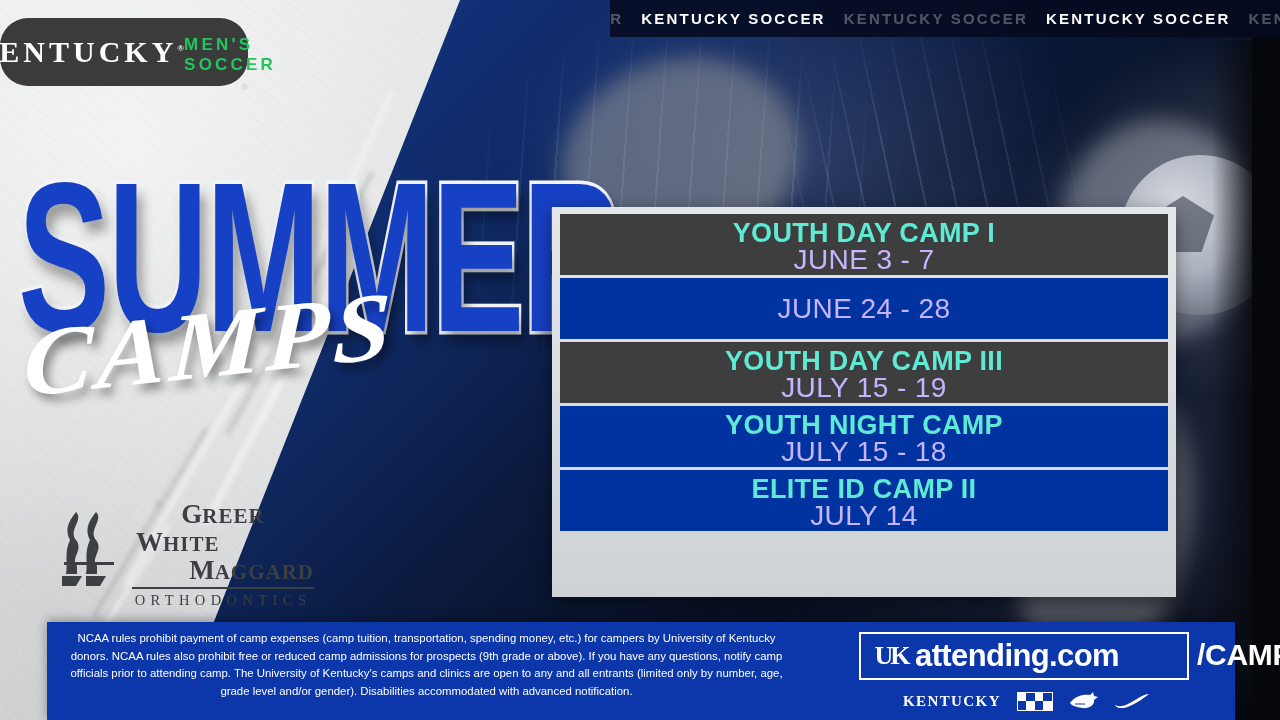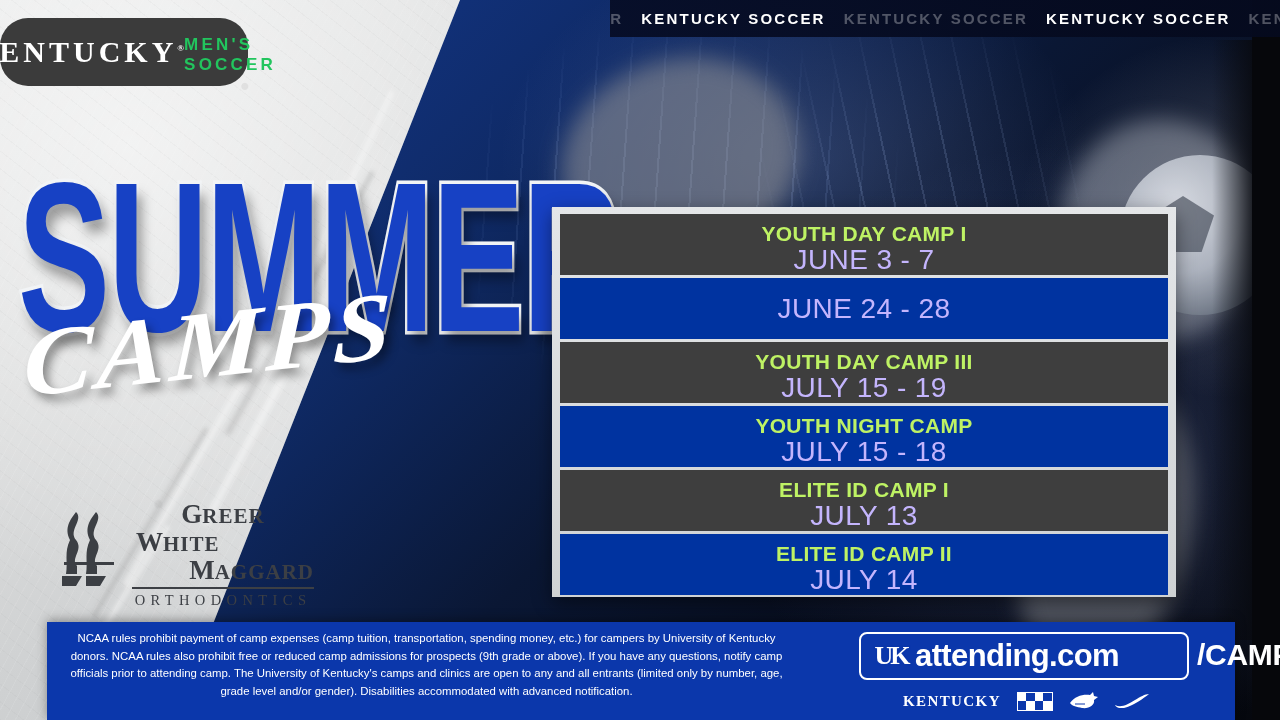--- a/index.html
+++ b/index.html
@@ -109,31 +109,31 @@
 
   
   .table{position:absolute;left:552px;top:207px;width:624px;height:390px;
     background:linear-gradient(180deg,#e4e6e8,#cfd2d4);padding:7px 8px;box-sizing:border-box;
     box-shadow:0 6px 18px rgba(0,0,0,.45);}
   .row{height:61px;margin-bottom:3px;display:flex;flex-direction:column;align-items:center;
     justify-content:center;box-sizing:border-box;}
   .row:last-child{margin-bottom:0;}
   .row.dark{background:#3e3e3e;}
   .row.blue{background:#0033a0;}
-  .row-title{color:#bef264;font-weight:bold;font-size:21px;letter-spacing:.3px;line-height:29px;}
+  .row-title{color:#5eead4;font-weight:bold;font-size:27px;letter-spacing:.3px;line-height:29px;}
   .row-date{color:#c4b5fd;font-size:28px;letter-spacing:.4px;line-height:23px;font-weight:normal;}
 
   
   .footer{position:absolute;left:47px;top:622px;width:1188px;height:98px;background:#0b37ab;
     box-shadow:0 -2px 10px rgba(0,0,0,.35);}
   .disclaimer{position:absolute;left:12px;top:8px;width:735px;color:#fff;font-size:11.4px;
     line-height:17.5px;text-align:center;}
   .brandcol{position:absolute;left:760px;top:2px;width:420px;height:96px;}
   .urlbox{position:absolute;left:52px;top:8px;width:330px;height:48px;border:2px solid #ffffff;
-    border-radius:8px;display:flex;align-items:center;padding:0 10px;box-sizing:border-box;}
+    border-radius:0;display:flex;align-items:center;padding:0 10px;box-sizing:border-box;}
   .ukmark{width:40px;height:32px;margin-right:4px;display:flex;align-items:center;justify-content:center;
     color:#fff;font-family:"Liberation Serif",serif;font-weight:bold;font-size:26px;letter-spacing:-3px;
     text-shadow:0 0 2px #0b37ab;}
   .urltext{color:#fff;font-weight:bold;font-size:31px;letter-spacing:-.6px;}
   .camps-suffix{position:absolute;left:390px;top:14px;color:#fff;font-weight:bold;font-size:30px;
     letter-spacing:-.3px;}
   .partners{position:absolute;left:96px;top:64px;width:300px;height:26px;display:flex;align-items:center;gap:16px;}
   .p-ky{color:#fff;font-family:"Liberation Serif",serif;font-weight:bold;font-size:15px;letter-spacing:1.4px;}
   .p-flag{width:34px;height:17px;display:grid;grid-template-columns:repeat(4,1fr);grid-template-rows:repeat(2,1fr);
     border:1.5px solid #fff;}
@@ -212,24 +212,20 @@
     <div class="row blue">
       <div class="row-date">JUNE 24 - 28</div>
     </div>
     <div class="row dark">
       <div class="row-title">YOUTH DAY CAMP III</div>
       <div class="row-date">JULY 15 - 19</div>
     </div>
     <div class="row blue">
       <div class="row-title">YOUTH NIGHT CAMP</div>
       <div class="row-date">JULY 15 - 18</div>
-    </div>
-    <div class="row dark">
-      <div class="row-title">ELITE ID CAMP I</div>
-      <div class="row-date">JULY 13</div>
     </div>
     <div class="row blue">
       <div class="row-title">ELITE ID CAMP II</div>
       <div class="row-date">JULY 14</div>
     </div>
   </div>
 
   <div class="footer">
     <div class="disclaimer">NCAA rules prohibit payment of camp expenses (camp tuition, transportation, spending money, etc.) for campers by University of Kentucky donors. NCAA rules also prohibit free or reduced camp admissions for prospects (9th grade or above). If you have any questions, notify camp officials prior to attending camp.  The University of Kentucky's camps and clinics are open to any and all entrants (limited only by number, age, grade level and/or gender). Disabilities accommodated with advanced notification.</div>
 

